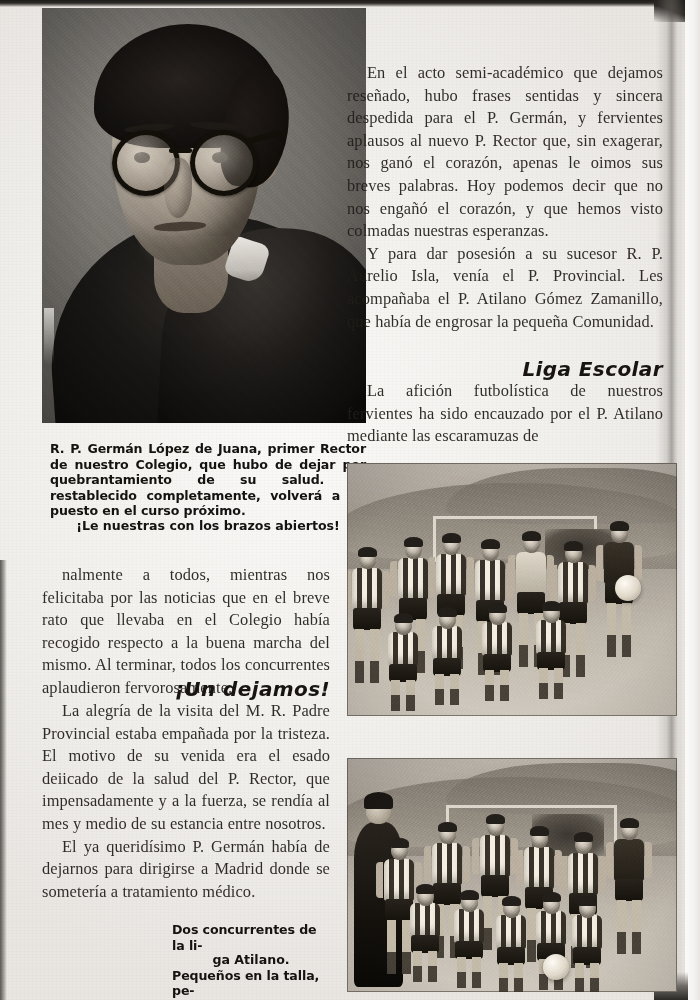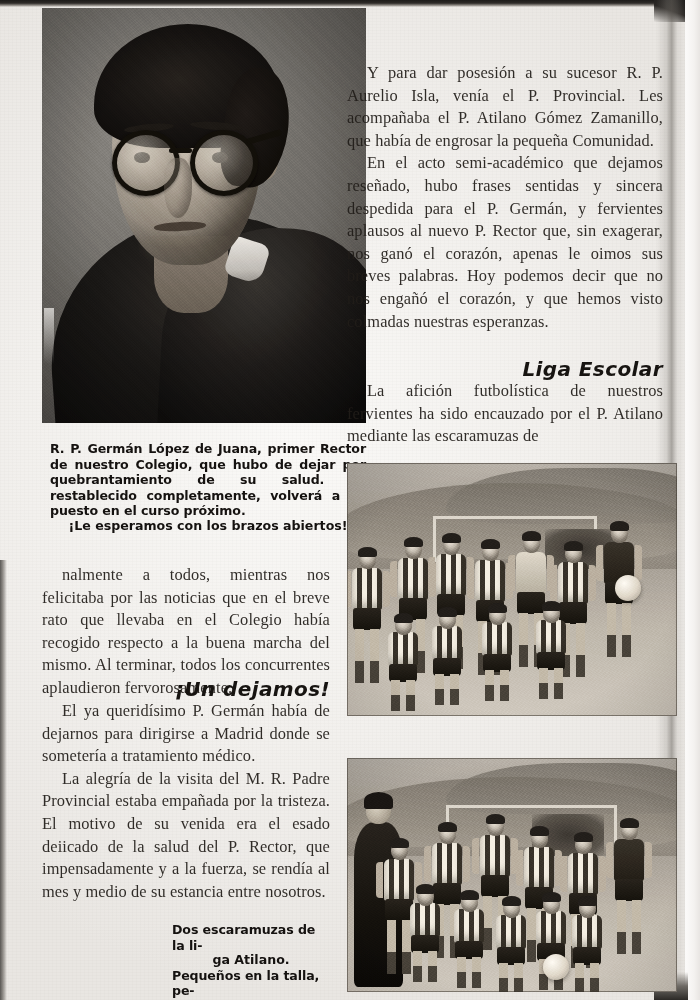--- a/index.html
+++ b/index.html
@@ -460,49 +460,49 @@
       <div class="p-nose"></div>
       <div class="p-mouth"></div>
       <div class="p-chinshade"></div>
       <div class="ph-grain"></div>
       <div class="vign"></div>
       <div class="p-scratch"></div>
     </div>
 
     <div class="portrait-caption">
       <div class="caption-bold">R. P. Germán López de Juana, primer Rector de nuestro Colegio, que hubo de dejar por quebrantamiento de su salud. Ya restablecido completamente, volverá a su puesto en el curso próximo.</div>
-      <div class="caption-center">¡Le esperamos con los brazos abiertos!</div>
+      <div class="caption-center">¡Le nuestras con los brazos abiertos!</div>
     </div>
 
     <div class="lcol-block" style="top: 564px;">
       <p class="body-text ink-fade">nalmente a todos, mientras nos felicitaba por las noticias que en el breve rato que llevaba en el Colegio había recogido respecto a la buena marcha del mismo. Al terminar, todos los concurrentes aplaudieron fervorosamente.</p>
     </div>
 
     <div class="lcol-block" style="top: 668px;">
       <div class="head-script">¡Un dejamos!</div>
     </div>
 
     <div class="lcol-block" style="top: 700px;">
+      <p class="body-text ink-fade">La alegría de la visita del M. R. Padre Provincial estaba empañada por la tristeza. El motivo de su venida era el esado deiicado de la salud del P. Rector, que impensadamente y a la fuerza, se rendía al mes y medio de su estancia entre nosotros.</p>
       <p class="body-text ink-fade">El ya queridísimo P. Germán había de dejarnos para dirigirse a Madrid donde se sometería a tratamiento médico.</p>
-      <p class="body-text ink-fade">La alegría de la visita del M. R. Padre Provincial estaba empañada por la tristeza. El motivo de su venida era el esado deiicado de la salud del P. Rector, que impensadamente y a la fuerza, se rendía al mes y medio de su estancia entre nosotros.</p>
     </div>
   </div>
 
   <div class="photo-caption">
-    <div class="caption-bold" style="text-align:left;">Dos escaramuzas de la li-</div>
+    <div class="caption-bold" style="text-align:left;">Dos concurrentes de la li-</div>
     <div class="caption-center">ga Atilano.</div>
     <div class="caption-bold" style="text-align:left;">Pequeños en la talla, pe-</div>
     <div class="caption-bold" style="text-align:left;">ro grandes en el juego.</div>
   </div>
 
   <div class="col-right">
 
     <div class="rcol-block" style="top: 62px;">
+      <p class="body-text ink-fade">En el acto semi-académico que dejamos reseñado, hubo frases sentidas y sincera despedida para el P. Germán, y fervientes aplausos al nuevo P. Rector que, sin exagerar, nos ganó el corazón, apenas le oimos sus breves palabras. Hoy podemos decir que no nos engañó el corazón, y que hemos visto colmadas nuestras esperanzas.</p>
       <p class="body-text ink-fade">Y para dar posesión a su sucesor R. P. Aurelio Isla, venía el P. Provincial. Les acompañaba el P. Atilano Gómez Zamanillo, que había de engrosar la pequeña Comunidad.</p>
-      <p class="body-text ink-fade">En el acto semi-académico que dejamos reseñado, hubo frases sentidas y sincera despedida para el P. Germán, y fervientes aplausos al nuevo P. Rector que, sin exagerar, nos ganó el corazón, apenas le oimos sus breves palabras. Hoy podemos decir que no nos engañó el corazón, y que hemos visto colmadas nuestras esperanzas.</p>
     </div>
 
     <div class="rcol-block" style="top: 348px;">
       <div class="head-script">Liga Escolar</div>
     </div>
 
     <div class="rcol-block" style="top: 380px;">
       <p class="body-text ink-fade">La afición futbolística de nuestros fervientes ha sido encauzado por el P. Atilano mediante las escaramuzas de</p>
     </div>
   </div>

